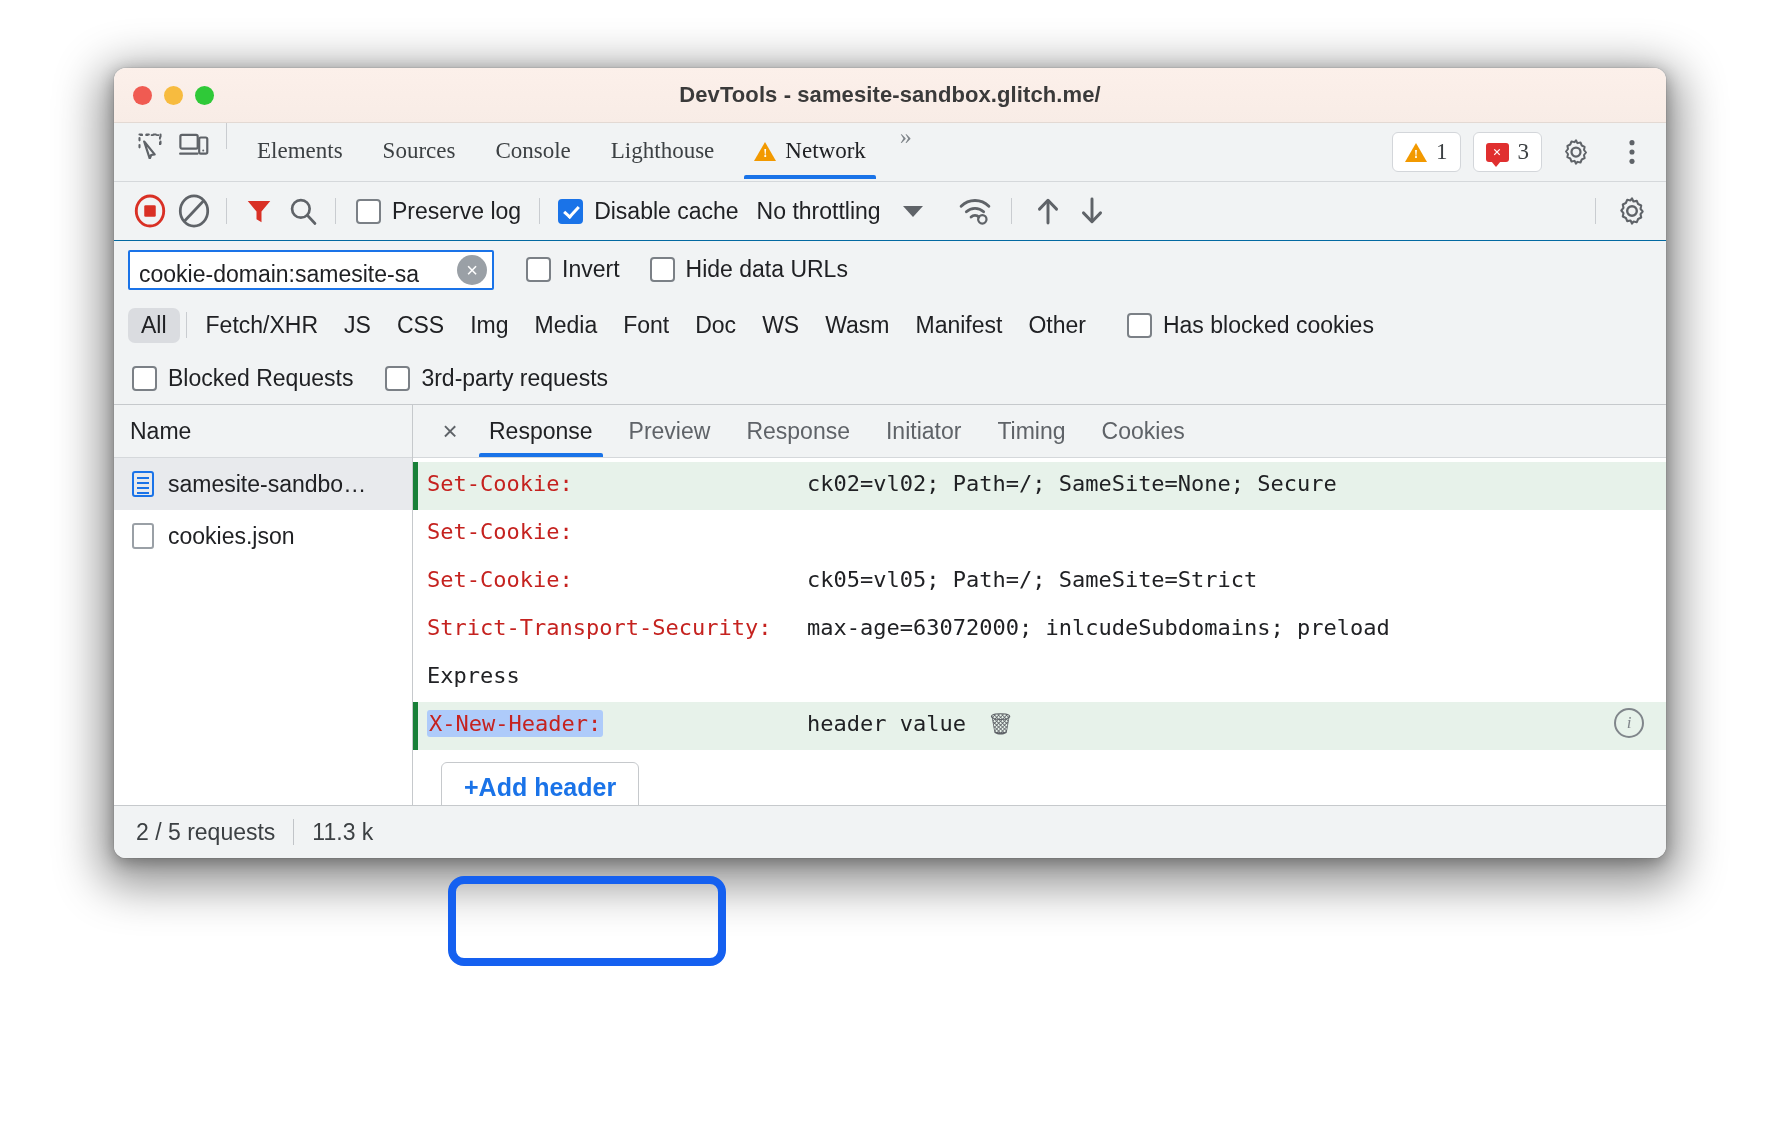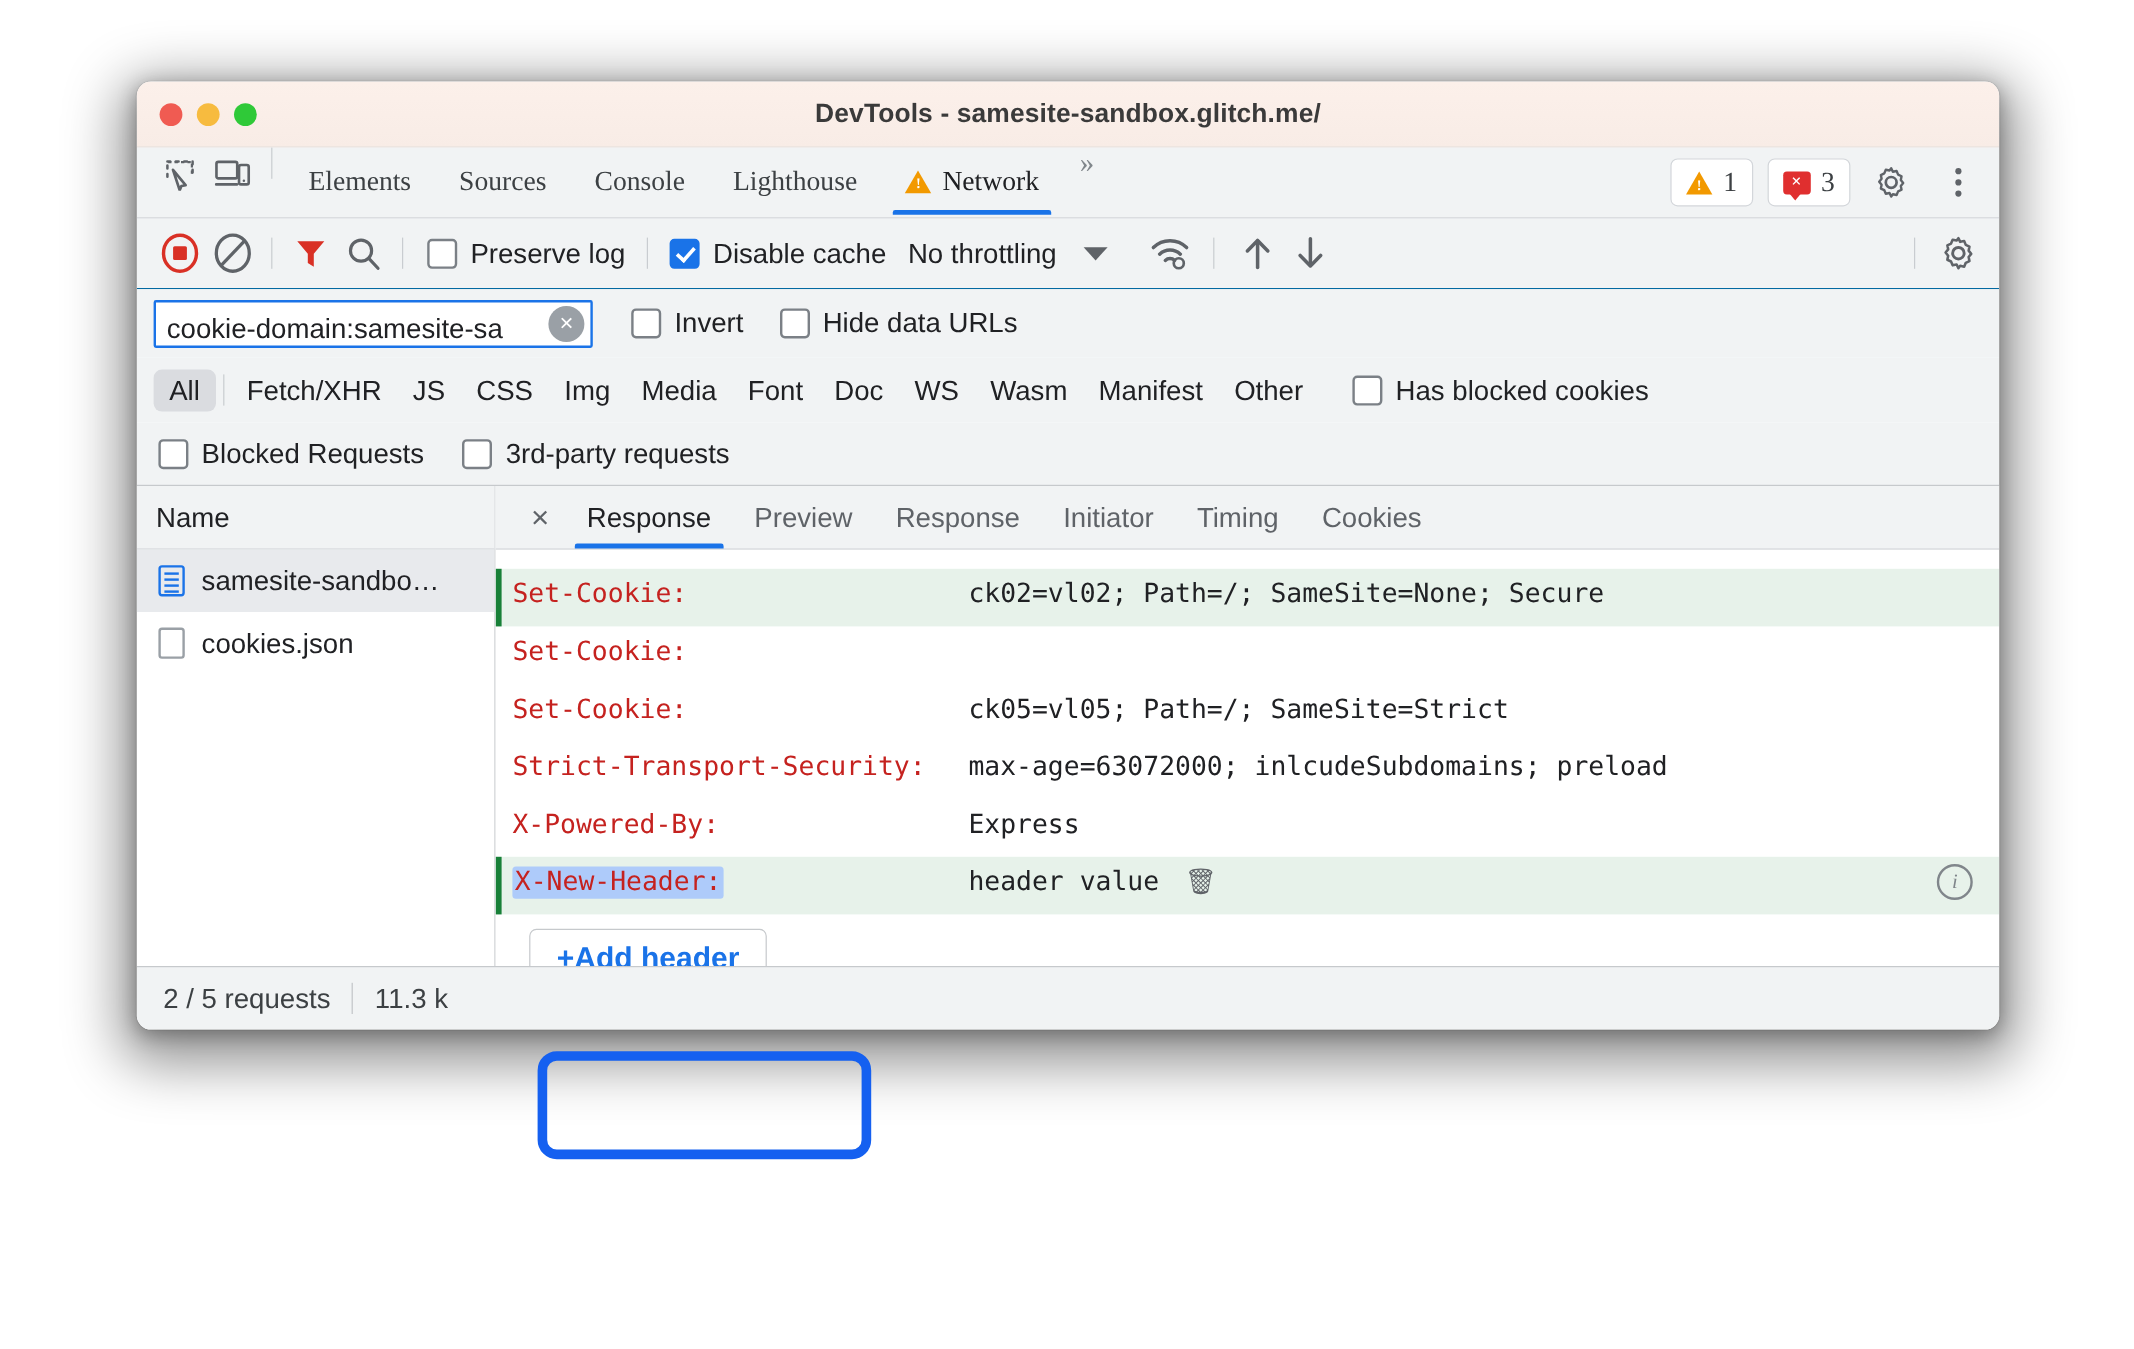--- a/index.html
+++ b/index.html
@@ -385,21 +385,21 @@
     position: absolute;
     left: 8px; right: 8px; bottom: 0;
     height: 4px; background: #1a73e8;
     border-radius: 2px 2px 0 0;
   }
 
   .hdrs {
     flex: 1;
     overflow: hidden;
     font-family: "DejaVu Sans Mono", monospace;
-    padding-top: 16px;
+    padding-top: 4px;
   }
   .hrow {
     display: flex;
     align-items: flex-start;
     padding: 6px 0 6px 14px;
     position: relative;
     min-height: 36px;
   }
   .hrow.edited {
     background: #e7f2ea;
@@ -736,21 +736,20 @@
             <div class="hname">Set-Cookie:</div>
             <div class="hval">ck05=vl05; Path=/; SameSite=Strict</div>
           </div>
 
           <div class="hrow">
             <div class="hname">Strict-Transport-Security:</div>
             <div class="hval">max-age=63072000; inlcudeSubdomains; preload</div>
           </div>
 
           <div class="hrow">
-            <div class="hname">X-Powered-By:</div>
             <div class="hval">Express</div>
           </div>
 
           <div class="hrow edited">
             <div class="hname"><span class="sel-text">X-New-Header:</span></div>
             <div class="hval">
               <span>header value</span>
               <span class="trash">🗑</span>
             </div>
             <div class="info-i">i</div>

